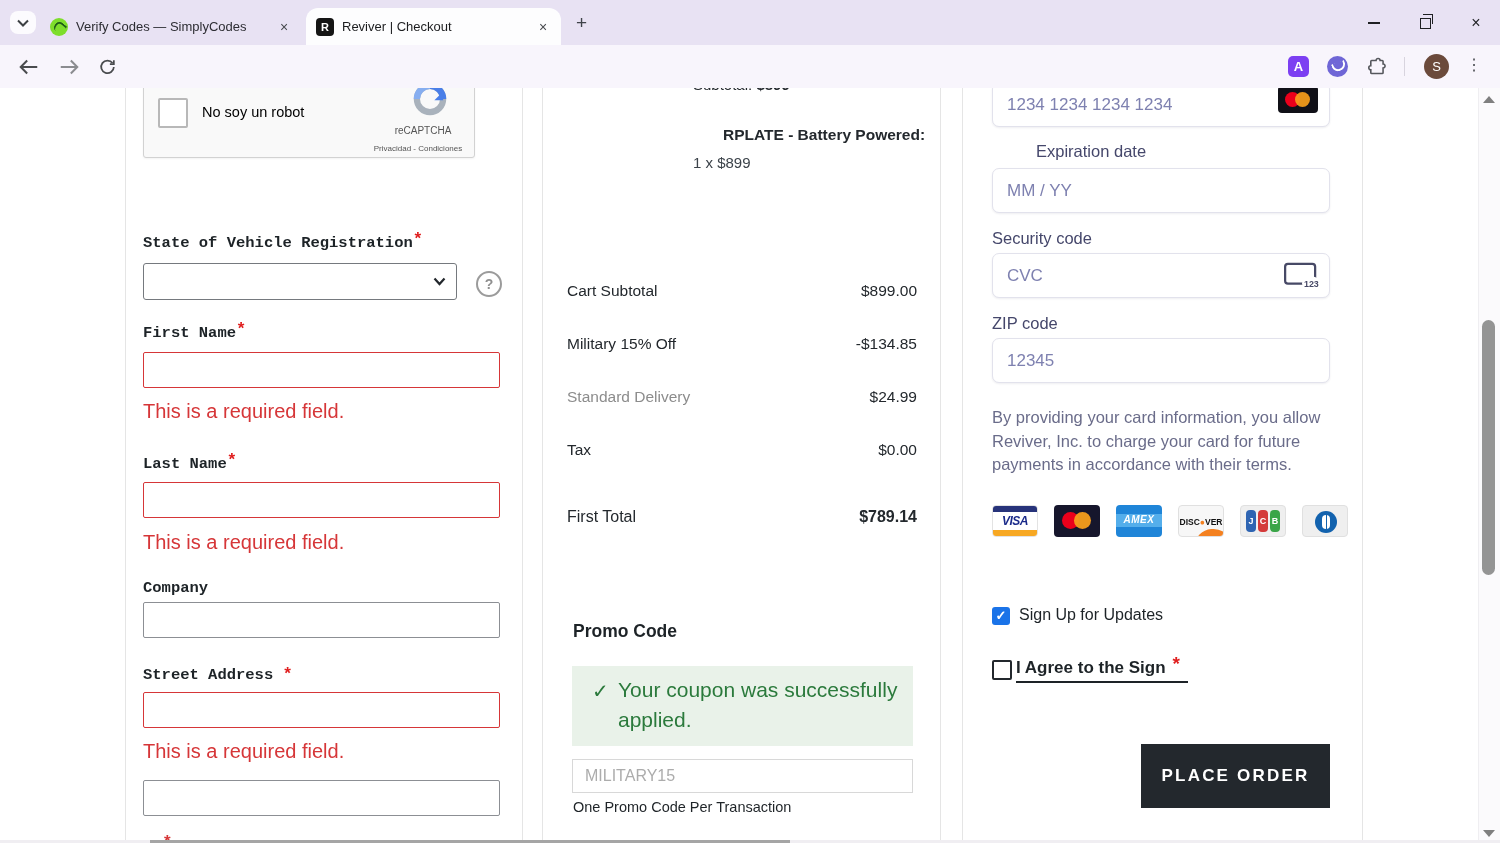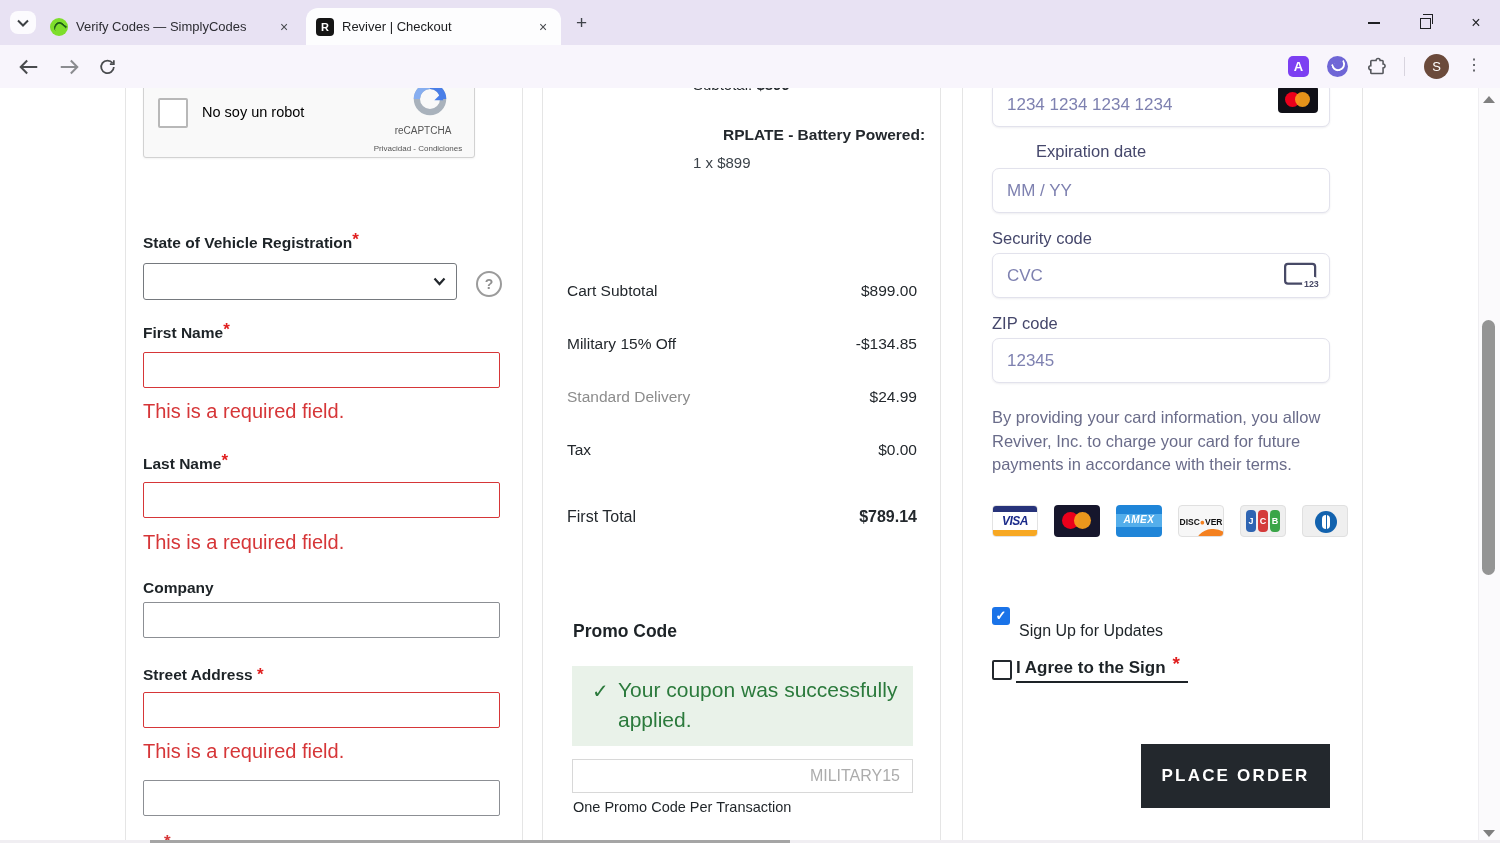--- a/index.html
+++ b/index.html
@@ -48,37 +48,37 @@
   #content{position:absolute;top:88px;left:0;width:1500px;height:755px;background:#fff;overflow:hidden;}
   .colshell{position:absolute;top:0;bottom:3px;border-left:1px solid #e5e5e5;border-right:1px solid #e5e5e5;}
 
   
   #recaptcha{left:143px;top:-8px;width:330px;height:76px;background:#f9f9f9;border:1px solid #d2d2d2;border-radius:3px;box-shadow:0 1px 2px rgba(0,0,0,.05);}
   #recaptcha .cb{position:absolute;left:14px;top:17px;width:26px;height:26px;background:#fff;border:2px solid #b8b8b8;border-radius:2px;}
   #recaptcha .lbl{position:absolute;left:58px;top:23px;font-size:14.5px;color:#000;}
   #recaptcha .logo{position:absolute;left:266px;top:-2px;}
   #recaptcha .brand{position:absolute;left:236px;top:44px;width:86px;text-align:center;font-size:10px;color:#555;}
   #recaptcha .terms{position:absolute;left:226px;top:56px;width:96px;text-align:center;font-size:8px;color:#555;margin-top:7px;}
-  .flabel{font-size:15.5px;font-weight:600;color:#1d2327;white-space:nowrap;}
+  .flabel{font-size:15.5px;font-weight:600;color:#1d2327;white-space:nowrap;font-family:Liberation Mono, monospace;}
   .req{color:#e01e1e;font-size:17px;font-weight:700;vertical-align:top;line-height:12px;}
   .tinput{box-sizing:border-box;width:357px;height:36px;border:1px solid #8c8f94;border-radius:2px;background:#fff;font-size:15px;padding:0 10px;color:#2c3338;outline:none;}
   .tinput.err{border-color:#d63638;}
   .ferror{font-size:20px;color:#d63638;}
   #state-select{left:143px;top:175px;width:314px;height:37px;box-sizing:border-box;border:1px solid #75797e;border-radius:3px;background:#fff;}
   #state-select svg{position:absolute;right:10px;top:13px;}
   #help-circle{left:476px;top:183px;width:22px;height:22px;border:2px solid #9b9b9b;border-radius:50%;color:#8f8f8f;font-size:14px;font-weight:bold;text-align:center;line-height:22px;}
 
   
   .cartline{font-size:15px;color:#23282d;white-space:nowrap;}
   .sumrow{position:absolute;left:567px;width:350px;display:flex;justify-content:space-between;font-size:15.5px;color:#23282d;}
   .sumrow .muted{color:#8c8c8c;}
   #greenbox{left:572px;top:578px;width:341px;height:80px;background:#e9f2e9;}
   #greenbox .chk{position:absolute;left:20px;top:13px;font-size:20px;color:#2b7a3c;}
   #greenbox .msg{position:absolute;left:46px;top:9px;width:280px;font-size:21px;line-height:1.45;color:#2b7a3c;}
-  #promo-input{left:572px;top:671px;width:341px;height:34px;box-sizing:border-box;border:1px solid #d8d8d8;background:#fff;font-size:16px;padding:0 12px;color:#444;outline:none;text-align:right;}
+  #promo-input{left:572px;top:671px;width:341px;height:34px;box-sizing:border-box;border:1px solid #d8d8d8;background:#fff;font-size:16px;padding:0 12px;color:#444;outline:none;}
   #promo-input::placeholder{color:#acacac;}
 
   
   .slabel{font-size:16.5px;color:#45476b;}
   .stripe-input{box-sizing:border-box;width:338px;height:45px;border:1px solid #e2e2ec;border-radius:7px;background:#fff;box-shadow:0 1px 2px rgba(40,40,80,.08);font-size:17px;color:#30313d;padding:0 14px;outline:none;}
   .stripe-input::placeholder{color:#7e81b0;}
   #mc-badge{left:1279px;top:4px;width:40px;height:27px;background:#101017;border-radius:4px;}
   #mc-badge .r{position:absolute;left:7px;top:6px;width:15px;height:15px;border-radius:50%;background:#eb001b;}
   #mc-badge .o{position:absolute;left:17px;top:6px;width:15px;height:15px;border-radius:50%;background:#f79e1b;opacity:.92;}
   #disclaimer{left:992px;top:318px;width:336px;font-size:16.5px;line-height:1.43;color:#6a6c8a;}
@@ -321,21 +321,21 @@
           <span class="b">B</span>
         </div>
       <div class="badge b-din">
           <div class="c"></div>
           <div class="l"></div>
           <div class="m"></div>
         </div>
     </div>
 
     <div class="abs cb-blue">✓</div>
-    <div class="abs" style="left:1019px;top:534px;font-size:16px;color:#1d2327;">Sign Up for Updates</div>
+    <div class="abs" style="left:1019px;top:518px;font-size:16px;color:#1d2327;">Sign Up for Updates</div>
 
     <div class="abs cb-empty"></div>
     <div class="abs" id="terms-label"><span>I Agree to the Sign</span><span class="req">*</span></div>
 
     <button class="abs" id="place-order">PLACE ORDER</button>
 
     <div id="vsb">
       <div class="up"></div>
       <div class="thumb"></div>
       <div class="down"></div>

